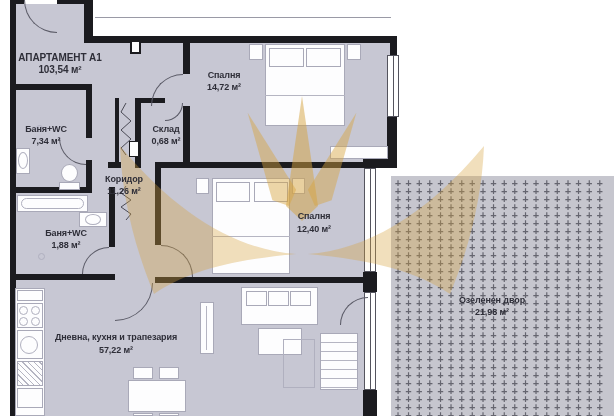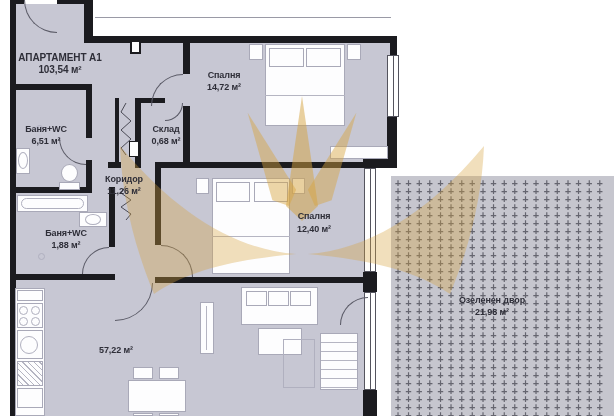--- a/index.html
+++ b/index.html
@@ -169,35 +169,36 @@
         <polygon points="224,20 237,110 224,122 211,110" fill="#d6a33f" opacity="0.45"></polygon>
       </g>
     <path d="M10,58 C70,130 130,162 186,166 C120,172 76,184 44,206 C24,158 12,108 10,58 Z" fill="#d6a33f" opacity="0.35"></path>
     <path d="M374,58 C314,130 254,162 198,166 C264,172 308,184 340,206 C360,158 372,108 374,58 Z" fill="#d6a33f" opacity="0.35"></path>
   </svg>
 
   <div class="label title" style="left:60px;top:53px">АПАРТАМЕНТ А1</div>
   <div class="label title" style="left:60px;top:65px">103,54 м²</div>
 
   <div class="label" style="left:46px;top:124px">Баня+WC</div>
-  <div class="label" style="left:46px;top:136px">6,51 м²</div>
+  <div class="label" style="left:46px;top:136px">7,34 м²</div>
 
   <div class="label" style="left:166px;top:124px">Склад</div>
   <div class="label" style="left:166px;top:136px">0,68 м²</div>
 
   <div class="label" style="left:224px;top:70px">Спалня</div>
   <div class="label" style="left:224px;top:82px">14,72 м²</div>
 
   <div class="label" style="left:124px;top:174px">Коридор</div>
   <div class="label" style="left:124px;top:186px">11,26 м²</div>
 
   <div class="label" style="left:66px;top:228px">Баня+WC</div>
   <div class="label" style="left:66px;top:240px">1,88 м²</div>
 
   <div class="label" style="left:314px;top:211px">Спалня</div>
   <div class="label" style="left:314px;top:224px">12,40 м²</div>
 
+  <div class="label" style="left:116px;top:332px">Дневна, кухня и трапезария</div>
   <div class="label" style="left:116px;top:345px">57,22 м²</div>
 
   <div class="label" style="left:492px;top:295px">Озеленен двор</div>
   <div class="label" style="left:492px;top:307px">21,98 м²</div>
 
 </div>
 
 </body></html>

